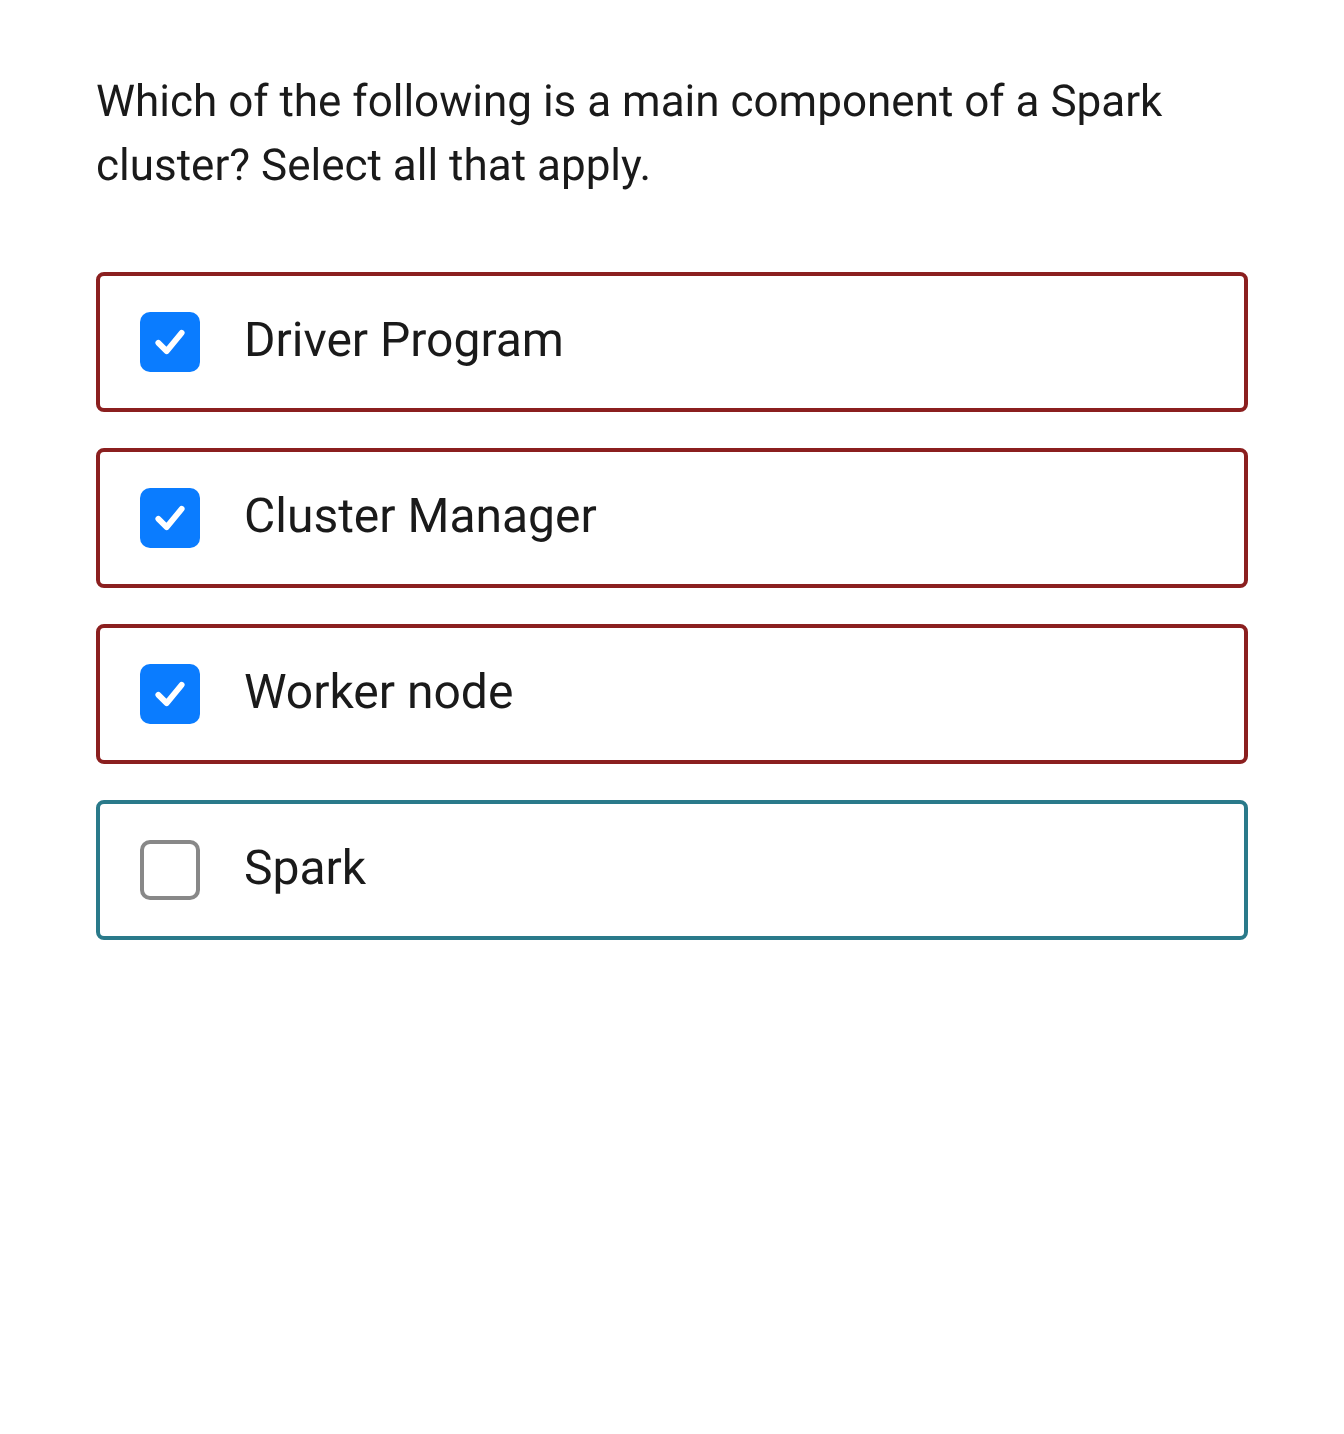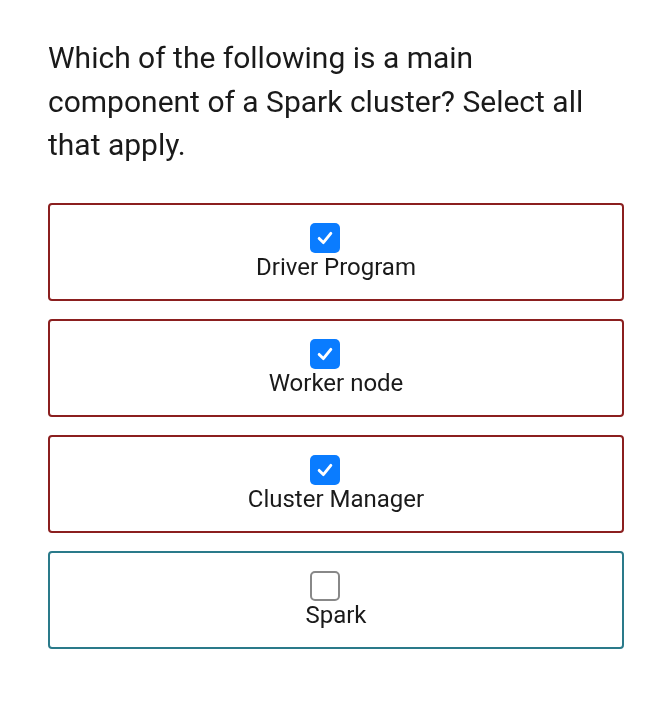--- a/index.html
+++ b/index.html
@@ -8,39 +8,38 @@
       padding: 0;
     }
     body {
       font-family: -apple-system, BlinkMacSystemFont, "Segoe UI", Roboto, "Open Sans", sans-serif;
       background: #ffffff;
       width: 672px;
       height: 717px;
       padding: 36px 48px;
     }
     .question-text {
-      font-size: 30px;
+      font-size: 22px;
       line-height: 1.45;
       color: #1a1a1a;
       margin-bottom: 36px;
       font-weight: 400;
     }
     .options-container {
       display: flex;
       flex-direction: column;
       gap: 18px;
     }
     .option-row {
       display: flex;
-      align-items: center;
+      align-items: flex-start;
       border: 2px solid;
       border-radius: 4px;
       padding: 18px 20px;
       cursor: pointer;
-      flex-direction: column;
     }
     .option-row.selected {
       border-color: #8b1f1f;
     }
     .option-row.unselected {
       border-color: #2a7a8a;
     }
     .checkbox {
       width: 30px;
       height: 30px;
@@ -84,30 +83,30 @@
     <span class="option-label">Driver Program</span>
   </div>
 
 
   <div class="option-row selected">
     <div class="checkbox checked">
       <svg viewBox="0 0 24 24">
         <path d="M5 12.5 L10 17.5 L19 6.5" stroke="#ffffff" stroke-width="3.5" fill="none" stroke-linecap="round" stroke-linejoin="round"></path>
       </svg>
     </div>
-    <span class="option-label">Worker node</span>
+    <span class="option-label">Cluster Manager</span>
   </div>
 
   <div class="option-row selected">
     <div class="checkbox checked">
       <svg viewBox="0 0 24 24">
         <path d="M5 12.5 L10 17.5 L19 6.5" stroke="#ffffff" stroke-width="3.5" fill="none" stroke-linecap="round" stroke-linejoin="round"></path>
       </svg>
     </div>
-    <span class="option-label">Cluster Manager</span>
+    <span class="option-label">Worker node</span>
   </div>
 
   <div class="option-row unselected">
     <div class="checkbox unchecked"></div>
     <span class="option-label">Spark</span>
   </div>
 
 </div>
 
 </body></html>

